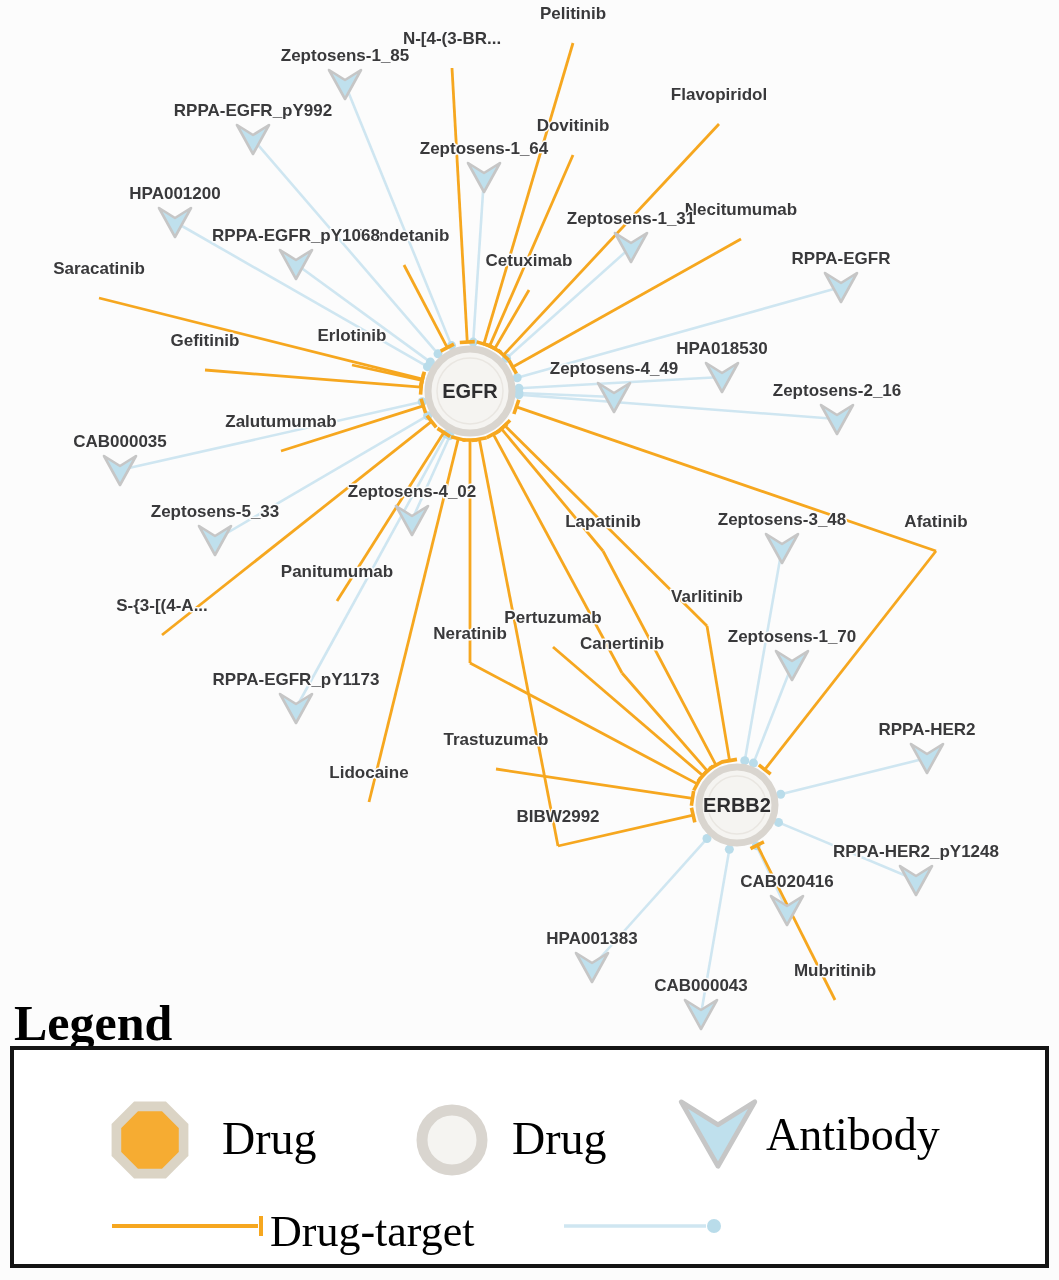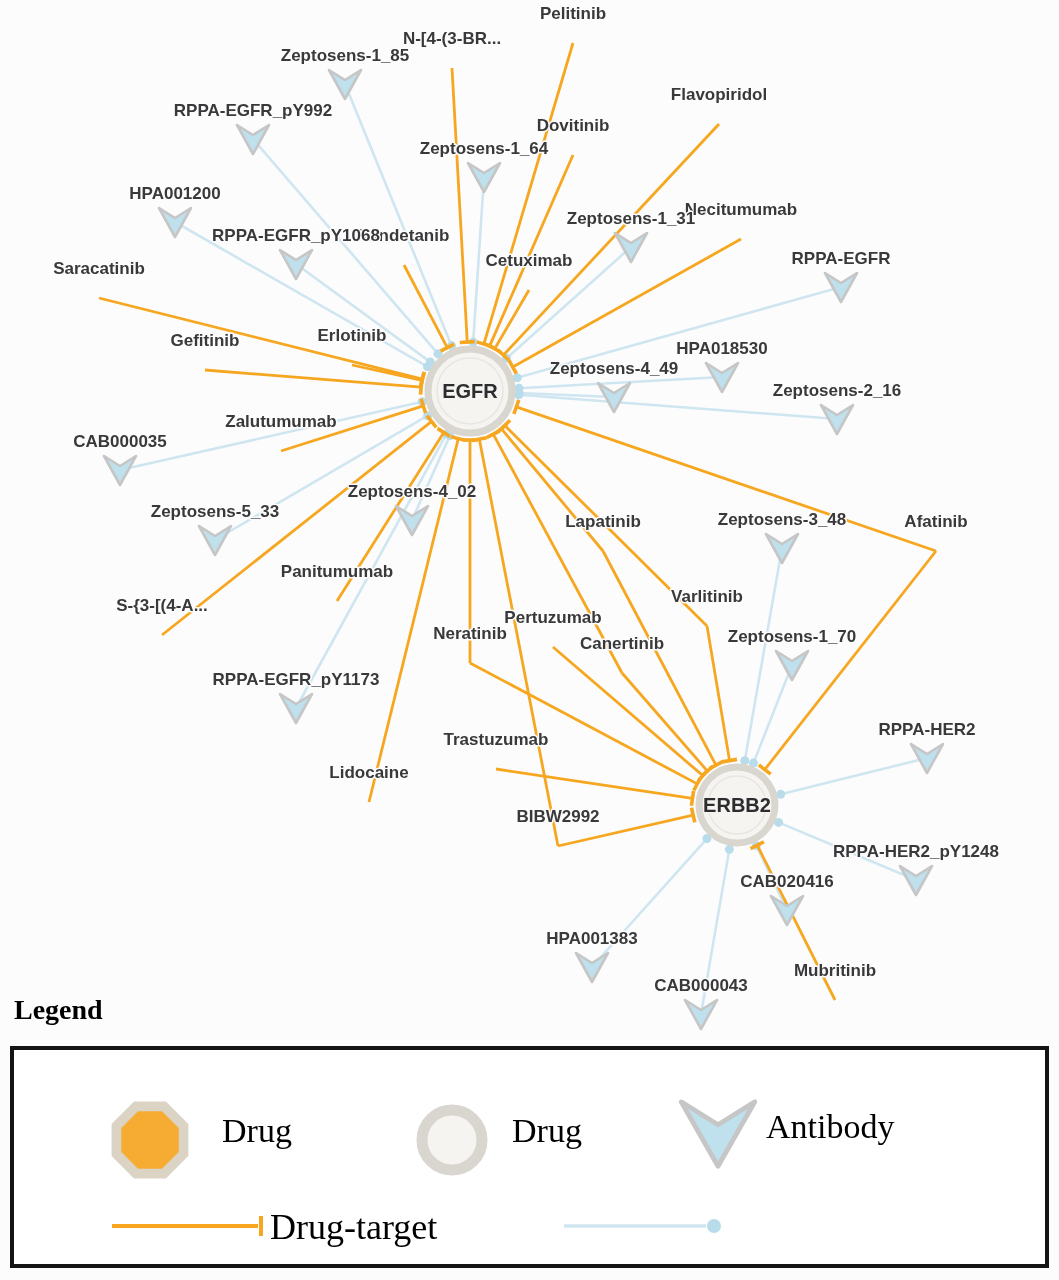--- a/index.html
+++ b/index.html
@@ -4,26 +4,26 @@
 <style>
   html,body{margin:0;padding:0;background:#FFFFFF;}
   .stage{position:relative;width:1059px;height:1280px;background:#FCFCFC;overflow:hidden;
          font-family:"Liberation Sans",sans-serif;}
   svg.net{position:absolute;left:0;top:0;}
   .node-label{font-family:"Liberation Sans",sans-serif;font-size:17px;font-weight:bold;fill:#39393B;
               paint-order:stroke;stroke:#FCFCFC;stroke-width:3px;stroke-linejoin:round;}
   .gene-label{font-family:"Liberation Sans",sans-serif;font-size:20px;font-weight:bold;fill:#2D2D2F;
               paint-order:stroke;stroke:#F5F4F1;stroke-width:2px;}
   .legend-title{position:absolute;left:14px;top:994px;font-family:"Liberation Serif",serif;
-                font-size:28px;font-weight:bold;color:#000;}
+                font-size:50px;font-weight:bold;color:#000;}
   .legend-box{position:absolute;left:10px;top:1046px;width:1031px;height:214px;
               border:4px solid #141414;background:#FFFFFF;}
   .lg-abs{position:absolute;}
-  .lg-text1{font-family:"Liberation Serif",serif;font-size:34px;color:#000;}
-  .lg-text2{font-family:"Liberation Serif",serif;font-size:36px;color:#000;}
+  .lg-text1{font-family:"Liberation Serif",serif;font-size:46px;color:#000;}
+  .lg-text2{font-family:"Liberation Serif",serif;font-size:44px;color:#000;}
 </style>
 </head>
 <body>
 
 <div class="stage">
 
   <svg class="net" width="1059" height="1280" viewBox="0 0 1059 1280">
       <line x1="345" y1="84" x2="451.52184416851037" y2="345.61764927786146" stroke="#CFE6F1" stroke-width="2.6"></line>
       <circle cx="451.52184416851037" cy="345.61764927786146" r="4.5" fill="#B9DCEA"></circle>
       <line x1="253" y1="139" x2="438.026366367366" y2="353.8693286846831" stroke="#CFE6F1" stroke-width="2.6"></line>

